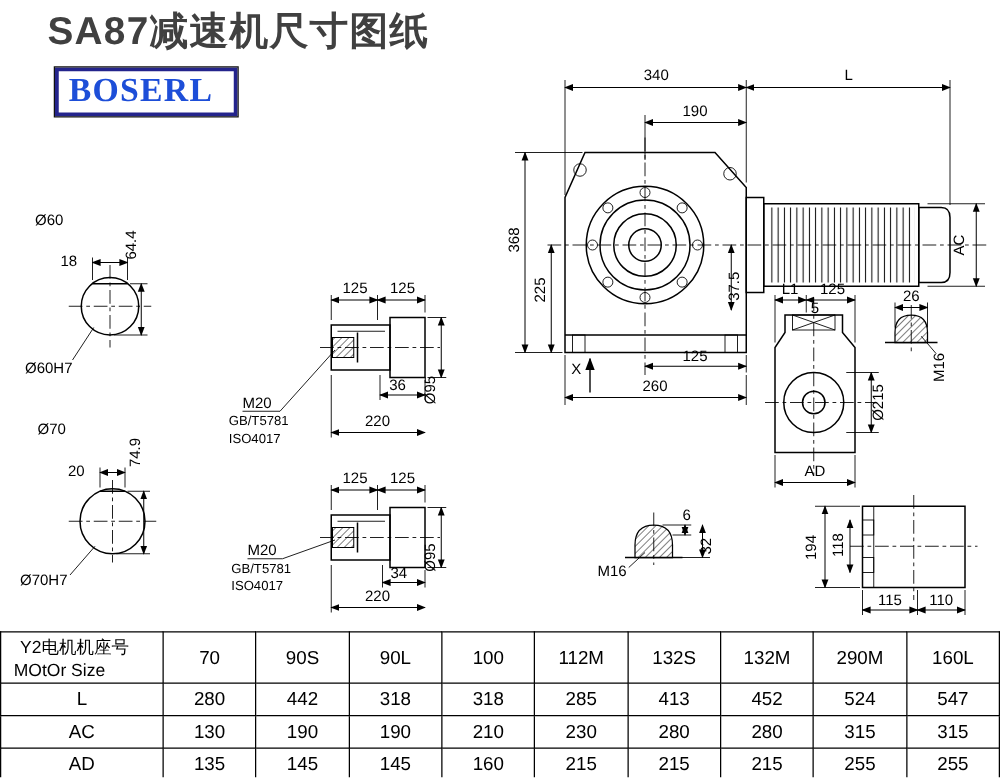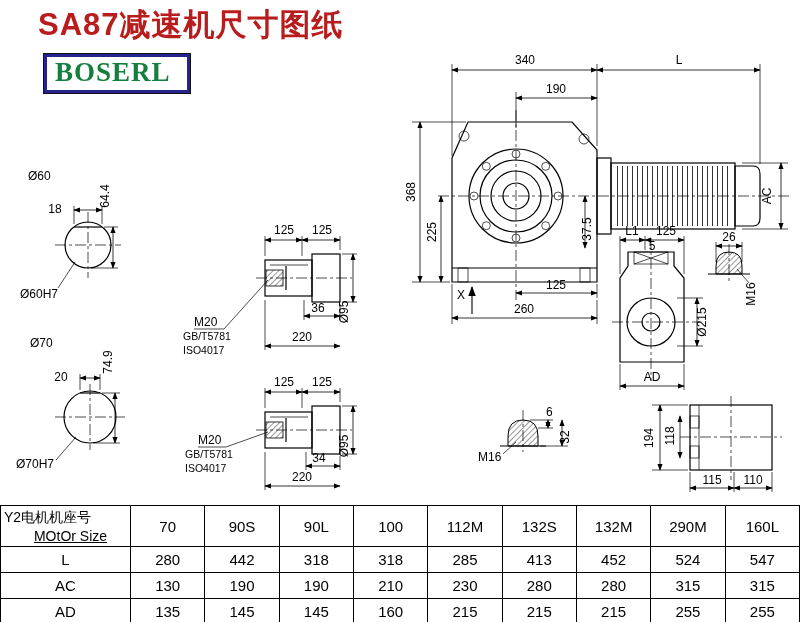--- a/index.html
+++ b/index.html
@@ -1,34 +1,34 @@
 <!DOCTYPE html>
 <html><head>
 <meta charset="utf-8">
 <style>
   html,body{margin:0;padding:0;background:#fff;}
   .page{position:relative;width:800px;height:622px;background:#fff;overflow:hidden;font-family:"Liberation Sans",sans-serif;}
-  .title{position:absolute;left:38px;top:4px;font-size:31px;font-weight:bold;color:#b91c1c;letter-spacing:1px;}
+  .title{position:absolute;left:38px;top:4px;font-size:31px;font-weight:bold;color:#404040;letter-spacing:1px;}
   .brand{position:absolute;left:44px;top:54px;border:3px solid #24248c;outline:1px solid #111;padding:0 16px 2px 8px;background:#fff;}
-  .brand span{font-family:"Liberation Serif",serif;font-size:27px;font-weight:bold;color:#15803d;letter-spacing:1px;}
+  .brand span{font-family:"Liberation Serif",serif;font-size:27px;font-weight:bold;color:#1d4ed8;letter-spacing:1px;}
   svg.drawing{position:absolute;left:0;top:0;}
   svg text{font-family:"Liberation Sans",sans-serif;font-size:12px;fill:#000;text-anchor:middle;}
   svg text.st{text-anchor:start;}
   svg text.sm{font-size:10.5px;text-anchor:start;}
   .ln{stroke:#000;stroke-width:1.2;fill:none;}
   .tn{stroke:#000;stroke-width:0.7;fill:none;}
   .cl{stroke:#000;stroke-width:0.7;fill:none;stroke-dasharray:11 3 3 3;}
   .dm{stroke:#000;stroke-width:0.8;fill:none;marker-start:url(#ar);marker-end:url(#ar);}
   .de{stroke:#000;stroke-width:1.1;fill:none;marker-end:url(#ar);}
   table.spec{position:absolute;left:0;top:505px;width:800px;border-collapse:collapse;table-layout:fixed;background:#fff;}
   table.spec td{border:1px solid #000;text-align:center;font-size:15px;color:#000;padding:0;height:25px;overflow:hidden;}
   table.spec tr.hdr td{height:40px;}
   td.first{width:130px;}
-  .h1{font-size:14px;text-align:left;padding-left:3px;line-height:19px;}
-  .h2{font-size:14px;text-align:center;padding-left:10px;line-height:18px;text-decoration:underline;}
+  .h1{font-size:14px;text-align:left;padding-left:15px;line-height:19px;}
+  .h2{font-size:14px;text-align:left;padding-left:10px;line-height:18px;}
 </style>
 </head>
 <body>
 
 <div class="page">
 
   <svg class="drawing" width="800" height="505" viewBox="0 0 800 505">
     <defs>
       <marker id="ar" viewBox="0 0 10 10" refX="9" refY="5" markerWidth="9" markerHeight="9" orient="auto-start-reverse">
         <path d="M0,1.2 L10,5 L0,8.8 Z" fill="#000"></path>

